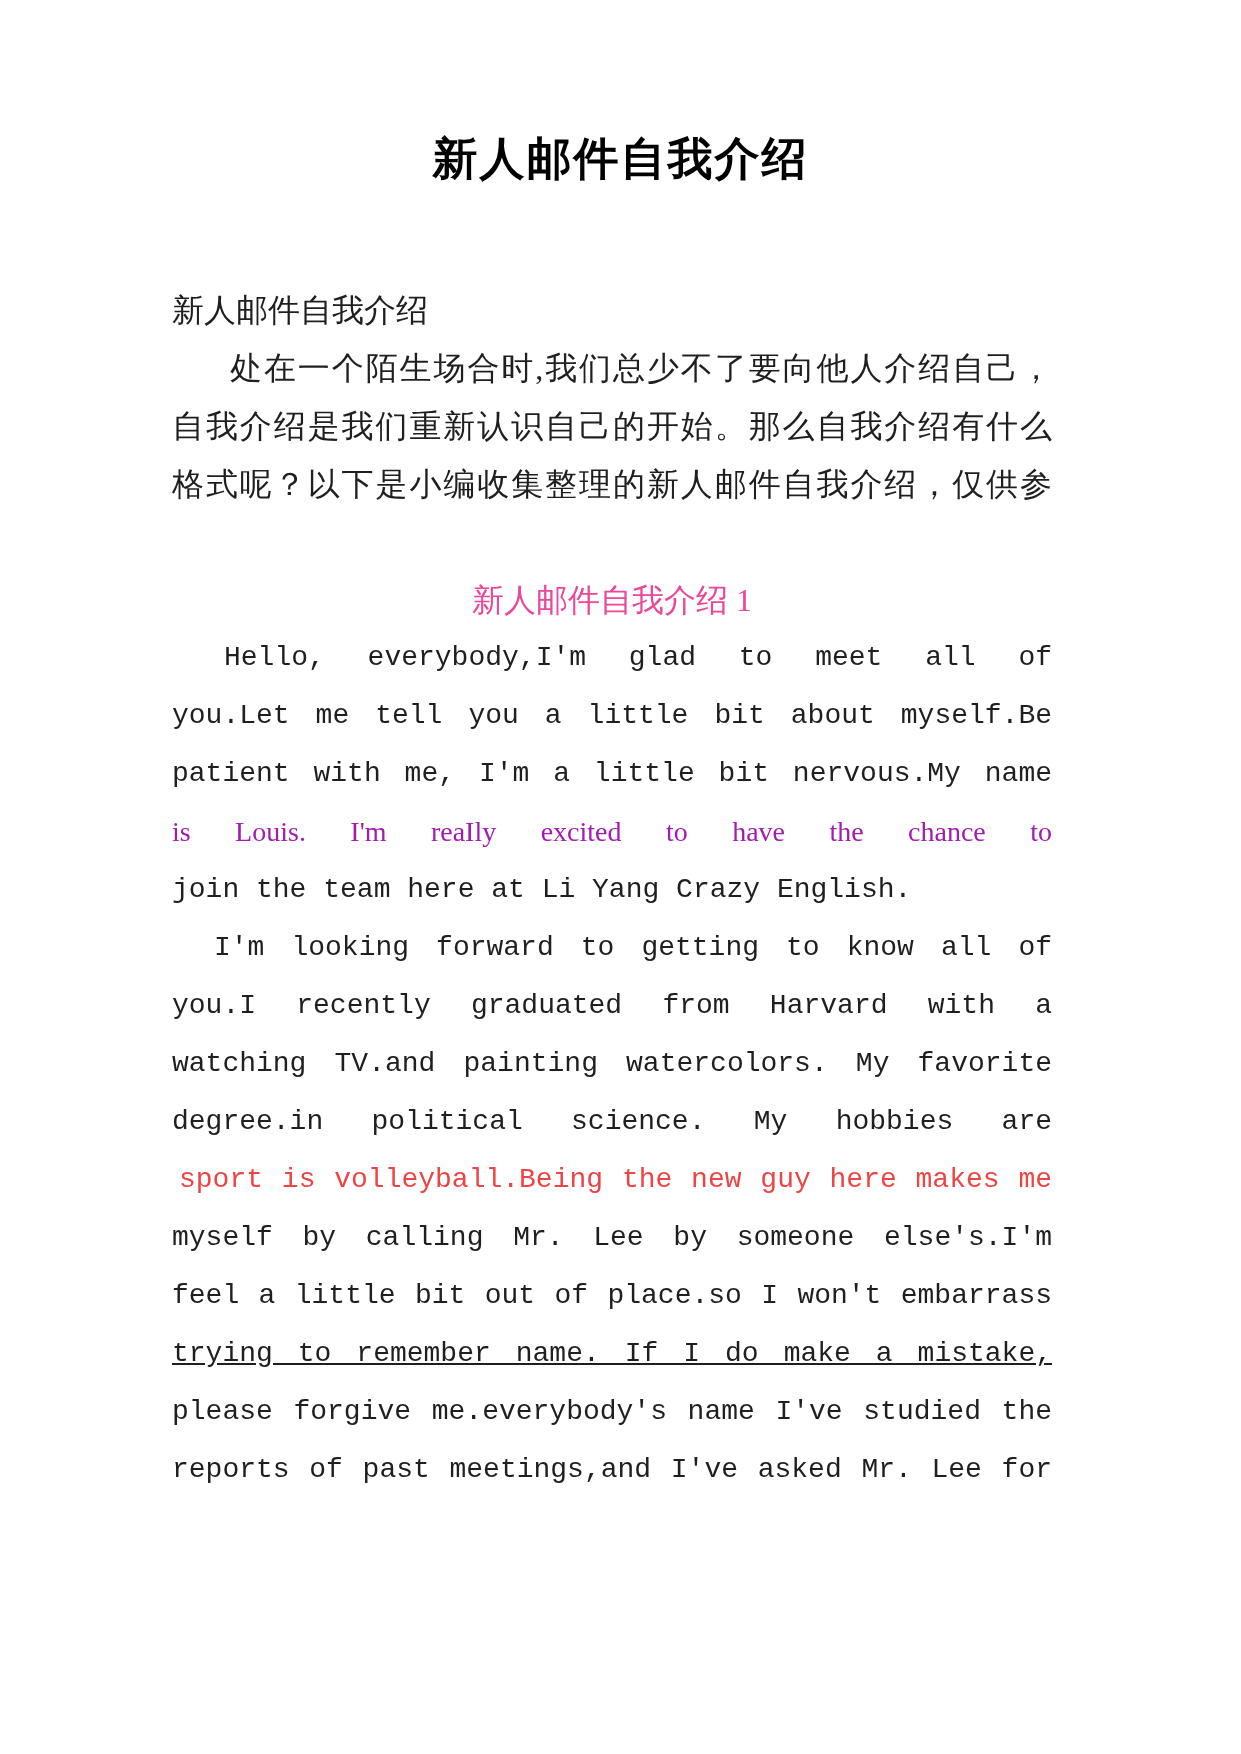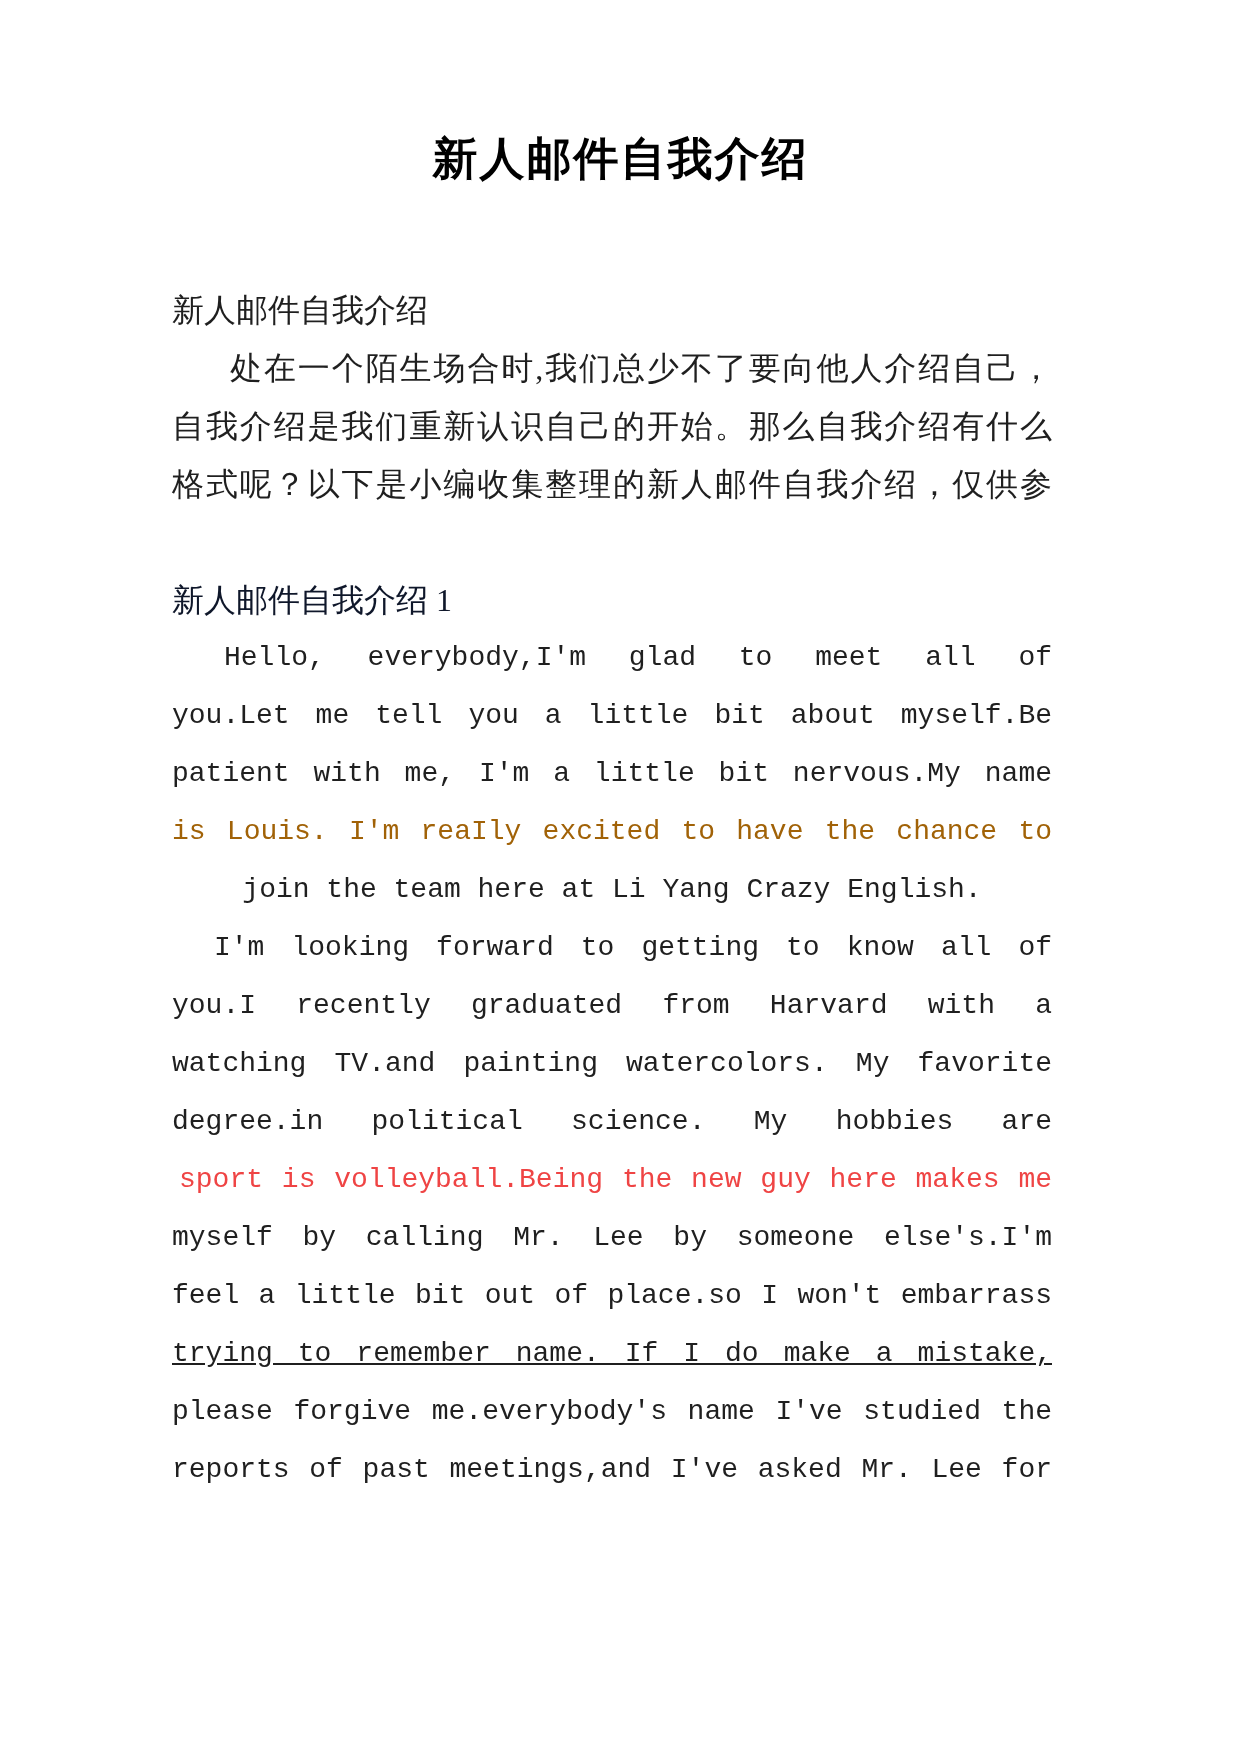--- a/index.html
+++ b/index.html
@@ -38,21 +38,20 @@
     white-space: nowrap;
     color: #1f1f1f;
   }
   .line.lang-zh {
     font-family: "Liberation Serif", "DejaVu Serif", serif;
     font-size: 32px;
   }
   .line.lang-en {
     font-family: "Liberation Mono", "DejaVu Sans Mono", monospace;
     font-size: 28px;
-    text-align: center;
   }
   .line.justify {
     text-align: justify;
     text-align-last: justify;
     -moz-text-align-last: justify;
     white-space: normal;
   }
   .line.blank {  }
   .line.heading { font-size: 32px; }
 </style>
@@ -60,25 +59,25 @@
 <body>
 
 <div class="page" style="background: rgb(255, 255, 255);">
   <h1 class="doc-title" style="color: rgb(0, 0, 0);">新人邮件自我介绍</h1>
   <div class="doc-body">
       <div class="line lang-zh" style="color: rgb(31, 31, 31);">新人邮件自我介绍</div>
       <div class="line lang-zh justify" style="text-indent: 58px; color: rgb(31, 31, 31);">处在一个陌生场合时,我们总少不了要向他人介绍自己，</div>
       <div class="line lang-zh justify" style="color: rgb(31, 31, 31);">自我介绍是我们重新认识自己的开始。那么自我介绍有什么</div>
       <div class="line lang-zh justify" style="color: rgb(31, 31, 31);">格式呢？以下是小编收集整理的新人邮件自我介绍，仅供参</div>
       <div class="line blank" style="color: rgb(31, 31, 31);"></div>
-      <div class="line lang-zh heading" style="color: #0f172a;">新人邮件自我介绍 1</div>
+      <div class="line lang-zh heading" style="color: #ec4899; text-align: center;">新人邮件自我介绍 1</div>
       <div class="line lang-en justify" style="text-indent: 52px; color: rgb(31, 31, 31);">Hello, everybody,I'm glad to meet all of</div>
       <div class="line lang-en justify" style="color: rgb(31, 31, 31);">you.Let me tell you a little bit about myself.Be</div>
       <div class="line lang-en justify" style="color: rgb(31, 31, 31);">patient with me, I'm a little bit nervous.My name</div>
-      <div class="line lang-en justify" style="color: #a16207;">is Louis. I'm reaIly excited to have the chance to</div>
+      <div class="line lang-en justify" style="color: #a21caf; font-family: Liberation Serif, serif;">is Louis. I'm reaIly excited to have the chance to</div>
       <div class="line lang-en" style="color: rgb(31, 31, 31);">join the team here at Li Yang Crazy English.</div>
       <div class="line lang-en justify" style="text-indent: 42px; color: rgb(31, 31, 31);">I'm looking forward to getting to know all of</div>
       <div class="line lang-en justify" style="color: rgb(31, 31, 31);">you.I recently graduated from Harvard with a</div>
       <div class="line lang-en justify" style="color: rgb(31, 31, 31);">watching TV.and painting watercolors. My favorite</div>
       <div class="line lang-en justify" style="color: rgb(31, 31, 31);">degree.in political science. My hobbies are</div>
       <div class="line lang-en justify" style="color: #ef4444; margin-left: 7px;">sport is volleyball.Being the new guy here makes me</div>
       <div class="line lang-en justify" style="color: rgb(31, 31, 31);">myself by calling Mr. Lee by someone else's.I'm</div>
       <div class="line lang-en justify" style="color: rgb(31, 31, 31);">feel a little bit out of place.so I won't embarrass</div>
       <div class="line lang-en justify" style="color: rgb(31, 31, 31); text-decoration: underline;">trying to remember name. If I do make a mistake,</div>
       <div class="line lang-en justify" style="color: rgb(31, 31, 31);">please forgive me.everybody's name I've studied the</div>

